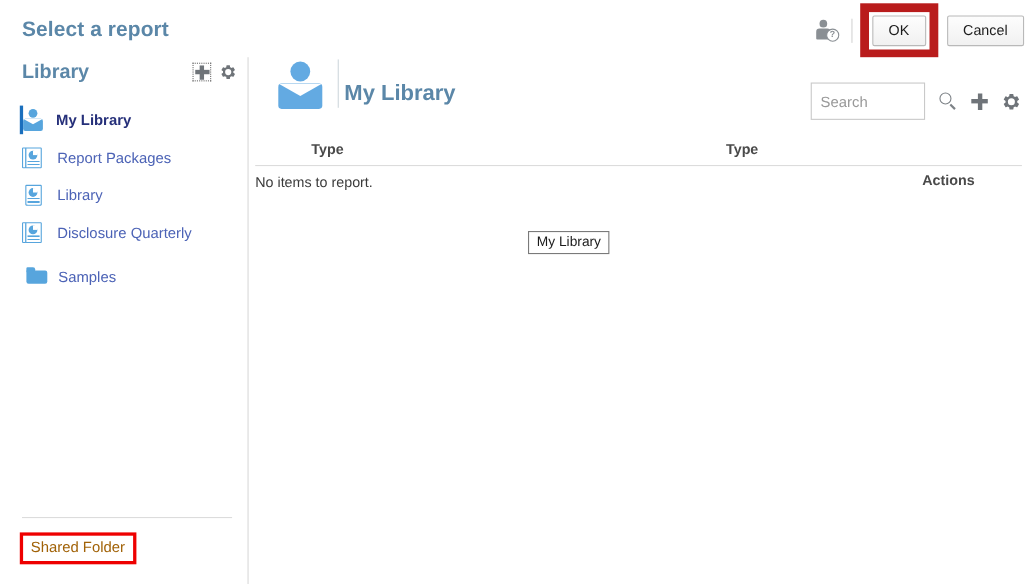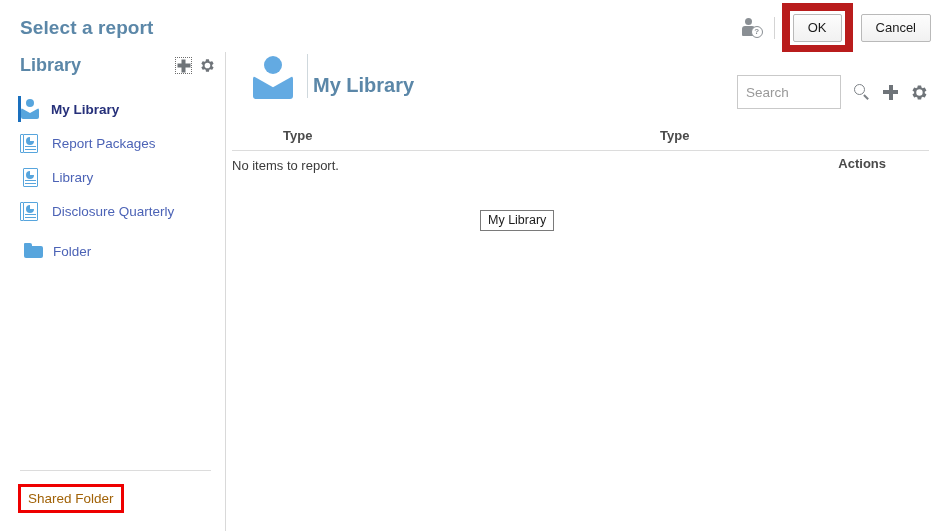--- a/index.html
+++ b/index.html
@@ -482,21 +482,21 @@
       </div>
 
       <div style="height:6px"></div>
 
 
       <div class="nav-item folder">
         <span class="ico-folder">
           <span class="f-tab"></span>
             <span class="f-body"></span>
         </span>
-        <span class="nav-label">Folder</span>
+        <span class="nav-label">Samples</span>
       </div>
 
     </div>
 
     <div class="sidebar-divider"></div>
 
     <div class="shared-folder-wrap">
       <span class="shared-folder-link">Shared Folder</span>
     </div>
 

